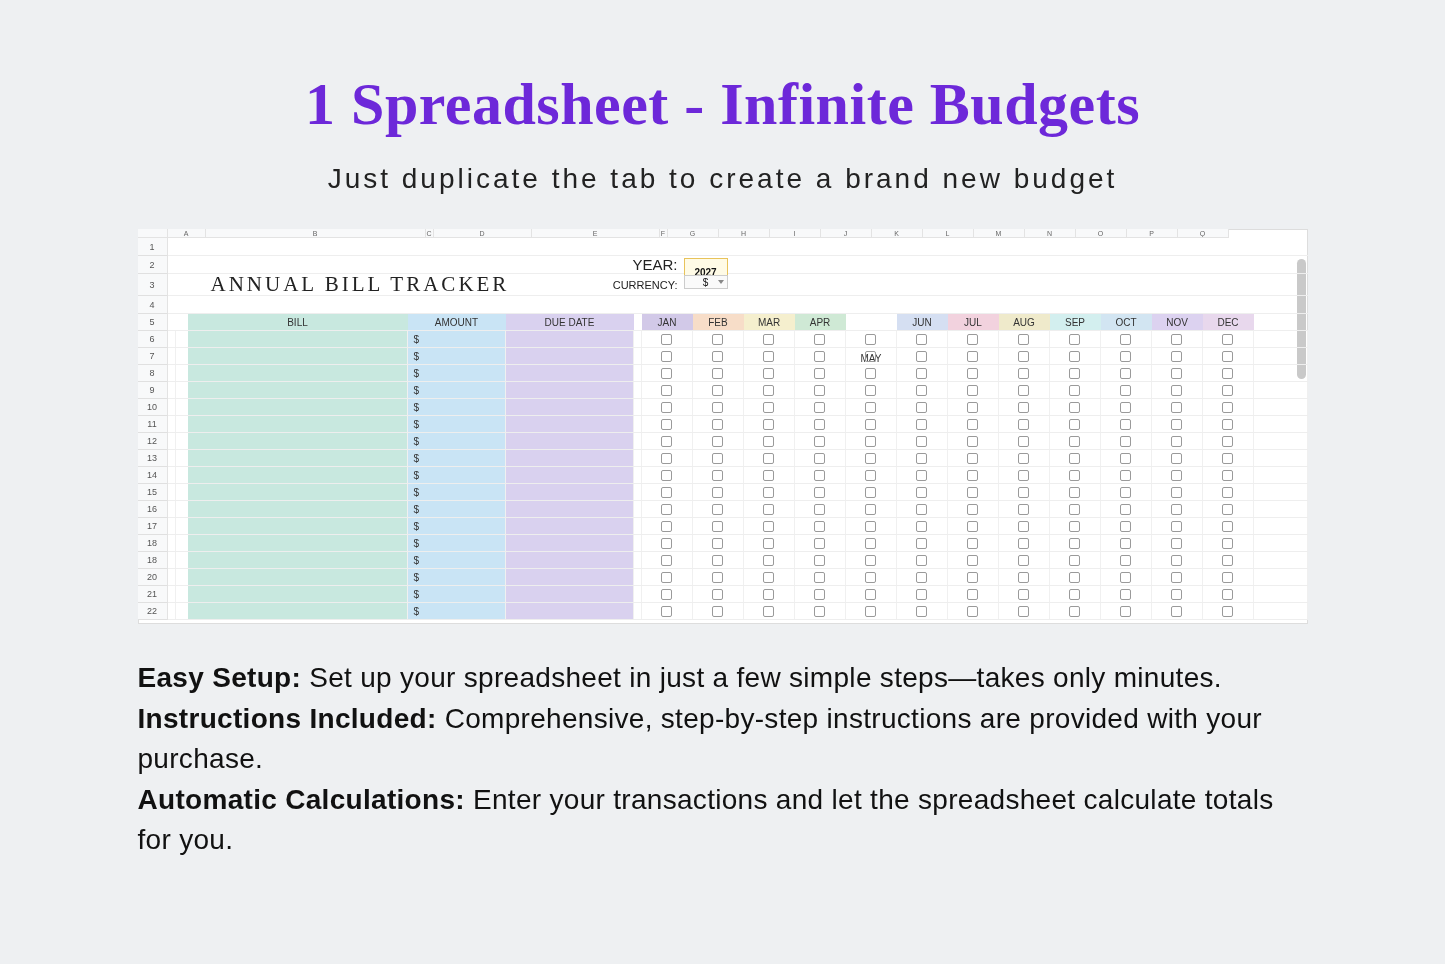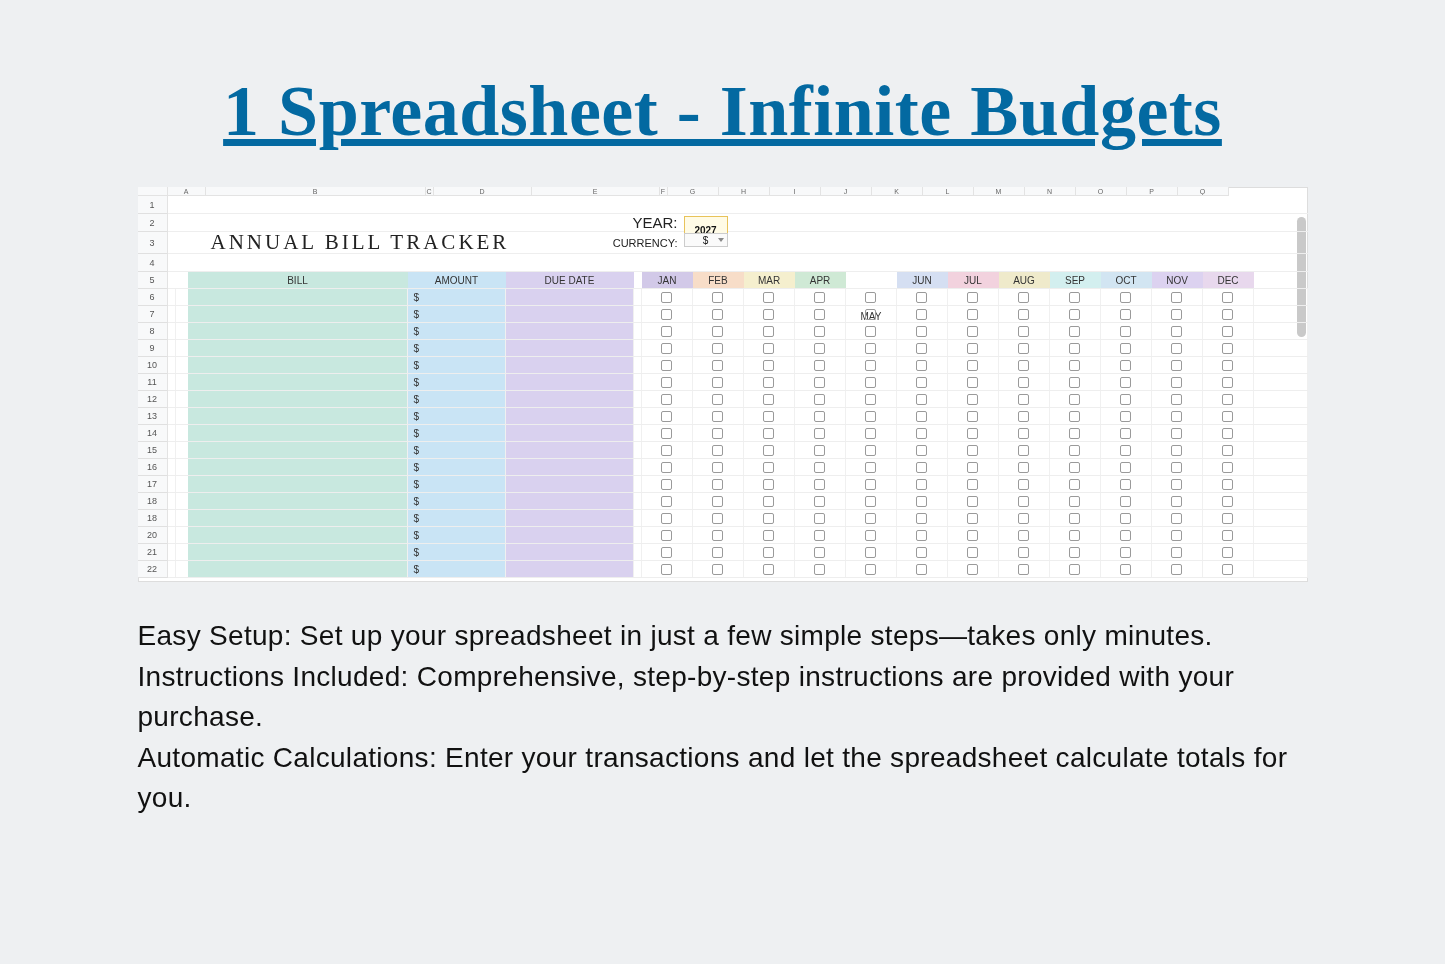--- a/index.html
+++ b/index.html
@@ -13,25 +13,24 @@
   }
   .page {
     width: 1445px;
     height: 964px;
     position: relative;
     padding-top: 70px;
   }
   .hero-title {
     font-family: "Times New Roman", Georgia, serif;
     font-weight: 700;
-    font-size: 72px;
+    font-size: 60px;
     text-align: center;
     letter-spacing: 0.5px;
-    color: #0369a1;
-    text-decoration: underline;
+    color: #6d28d9;
   }
   .hero-sub {
     margin-top: 24px;
     font-family: Arial, Helvetica, sans-serif;
     font-weight: 400;
     font-size: 28px;
     text-align: center;
     letter-spacing: 3px;
     color: #222;
   }
@@ -187,28 +186,29 @@
   
   .features {
     width: 1170px;
     margin: 34px auto 0 auto;
     font-size: 28px;
     line-height: 1.45;
     letter-spacing: 0.3px;
     color: #111;
     font-family: Arial, Helvetica, sans-serif;
   }
-  .features strong { font-weight: 400; }
+  .features strong { font-weight: 700; }
 </style>
 </head>
 <body>
 
 <div class="page">
 
   <h1 class="hero-title">1 Spreadsheet - Infinite Budgets</h1>
+  <p class="hero-sub">Just duplicate the tab to create a brand new budget</p>
 
   <div class="sheet-wrap">
     <div class="scrollbar"></div>
     <div class="sheet" id="sheet">
         <div class="col-headers">
           <div style="width: 30px; flex: 0 0 30px;"></div>
           <div style="width: 38px; flex: 0 0 38px;">A</div>
           <div style="width: 220px; flex: 0 0 220px;">B</div>
           <div style="width: 8px; flex: 0 0 8px;">C</div>
           <div style="width: 98px; flex: 0 0 98px;">D</div>

